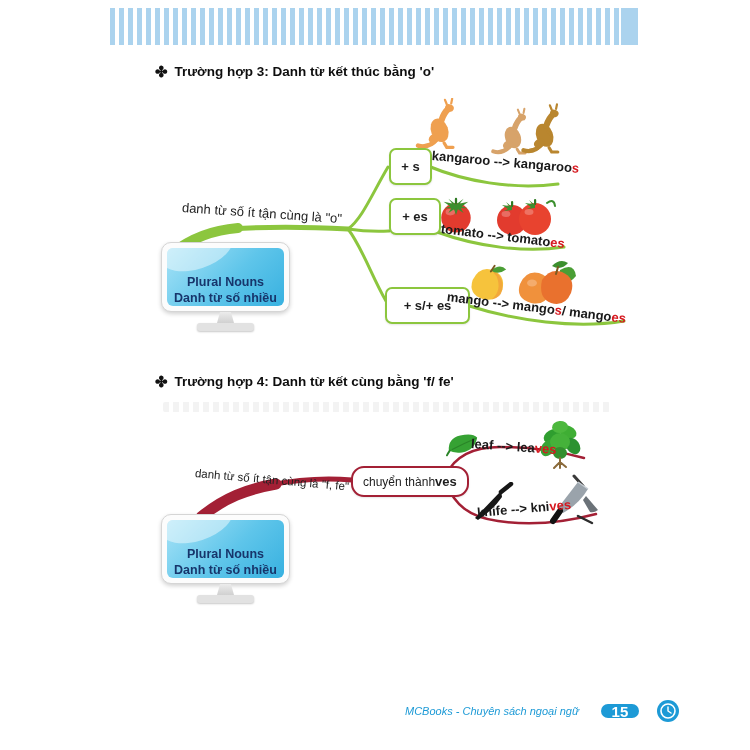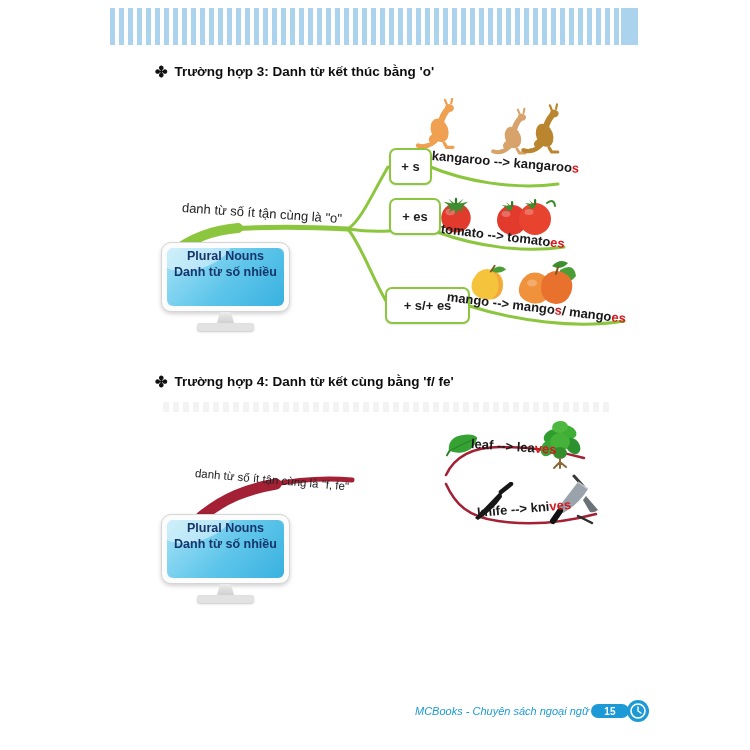--- a/index.html
+++ b/index.html
@@ -29,40 +29,40 @@
   
   .blabel{position:absolute;z-index:3;font-size:13px;color:#222;white-space:nowrap;
           transform-origin:left center;}
   .blabel.small{font-size:11.5px;}
   
   .monitor{position:absolute;z-index:3;width:129px;}
   .frame{width:129px;height:70px;background:#fcfcfc;border:1px solid #d5d5d5;border-radius:10px;
          box-sizing:border-box;padding:5px;box-shadow:0 2px 4px rgba(0,0,0,.18);}
   .screen{width:100%;height:100%;border-radius:6px;position:relative;overflow:hidden;
           background:linear-gradient(135deg,#a7e3f7 0%,#5ec5ea 55%,#38b1e0 100%);
-          display:flex;flex-direction:column;align-items:center;justify-content:flex-start;}
+          display:flex;flex-direction:column;align-items:center;justify-content:flex-end;}
   .gloss{position:absolute;left:-8%;top:-35%;width:65%;height:70%;background:rgba(255,255,255,.45);
          border-radius:50%;transform:rotate(-18deg);}
   .screen-text{position:relative;color:#17356b;font-weight:bold;font-size:12.5px;line-height:1.3;
                text-align:center;}
   .neck{margin:0 auto;width:17px;height:11px;background:linear-gradient(#ececec,#d0d0d0);
         clip-path:polygon(18% 0,82% 0,100% 100%,0 100%);}
   .base{margin:0 auto;width:57px;height:8px;background:#e2e2e2;border-radius:3px;
         box-shadow:0 1px 2px rgba(0,0,0,.22);}
   
   .img{position:absolute;z-index:2;}
   
   .ghost{position:absolute;left:163px;top:402px;width:447px;height:10px;opacity:.45;
          background:repeating-linear-gradient(90deg,rgba(160,160,160,.28) 0 6px,transparent 6px 10px);
          filter:blur(.7px);border-radius:2px;}
   
-  .footer{position:absolute;left:415px;top:699px;display:flex;align-items:center;gap:2px;z-index:3;}
+  .footer{position:absolute;left:405px;top:699px;display:flex;align-items:center;gap:22px;z-index:3;}
   .brand{font-style:italic;font-size:11px;color:#1d9ad6;white-space:nowrap;}
   .page-pill{width:38px;height:14px;border-radius:7px;background:#1d9ad6;color:#fff;
-             font-size:10px;font-weight:bold;display:flex;align-items:center;justify-content:center;}
+             font-size:15px;font-weight:bold;display:flex;align-items:center;justify-content:center;}
   .clock{margin-left:-5px;display:block;}
 </style>
 </head>
 <body>
 
 <div class="page">
 
   <svg width="0" height="0" style="position:absolute" aria-hidden="true">
     <defs>
       <g id="kroo">
@@ -217,20 +217,24 @@
   </svg>
   <svg class="img" style="left:546px;top:474px" width="54" height="52" viewBox="0 0 54 52">
     <path d="M28,2 L37,12" stroke="#3a3a3a" stroke-width="3" stroke-linecap="round"></path>
     <path d="M12,34 L32,8 L42,15 Q33,30 17,39 Z" fill="#9aa3ab"></path>
     <path d="M32,8 L42,15" stroke="#c7ced4" stroke-width="1.5"></path>
     <path d="M14,37 L7,47" stroke="#121212" stroke-width="6" stroke-linecap="round"></path>
     <path d="M40,22 L52,36 Q48,39 44,38 L37,26 Z" fill="#6b7278"></path>
     <path d="M32,42 L46,49" stroke="#2c2c2c" stroke-width="2.5" stroke-linecap="round"></path>
   </svg>
 
+  <div class="rbox" style="left:351px;top:466px;height:27px">
+    <span>chuyển thành </span>
+      <b>ves</b>
+  </div>
 
   <div class="extext" style="left:471px;top:436px;transform:rotate(4deg)">
     <span>leaf --&gt; lea</span><span class="red">ves</span>
   </div>
   <div class="extext" style="left:477px;top:505px;transform:rotate(-5deg)">
     <span>knife --&gt; kni</span><span class="red">ves</span>
   </div>
 
   <div class="blabel small" style="left:195px;top:467px;transform:rotate(5deg)">danh từ số ít tận cùng là "f, fe"</div>
 

